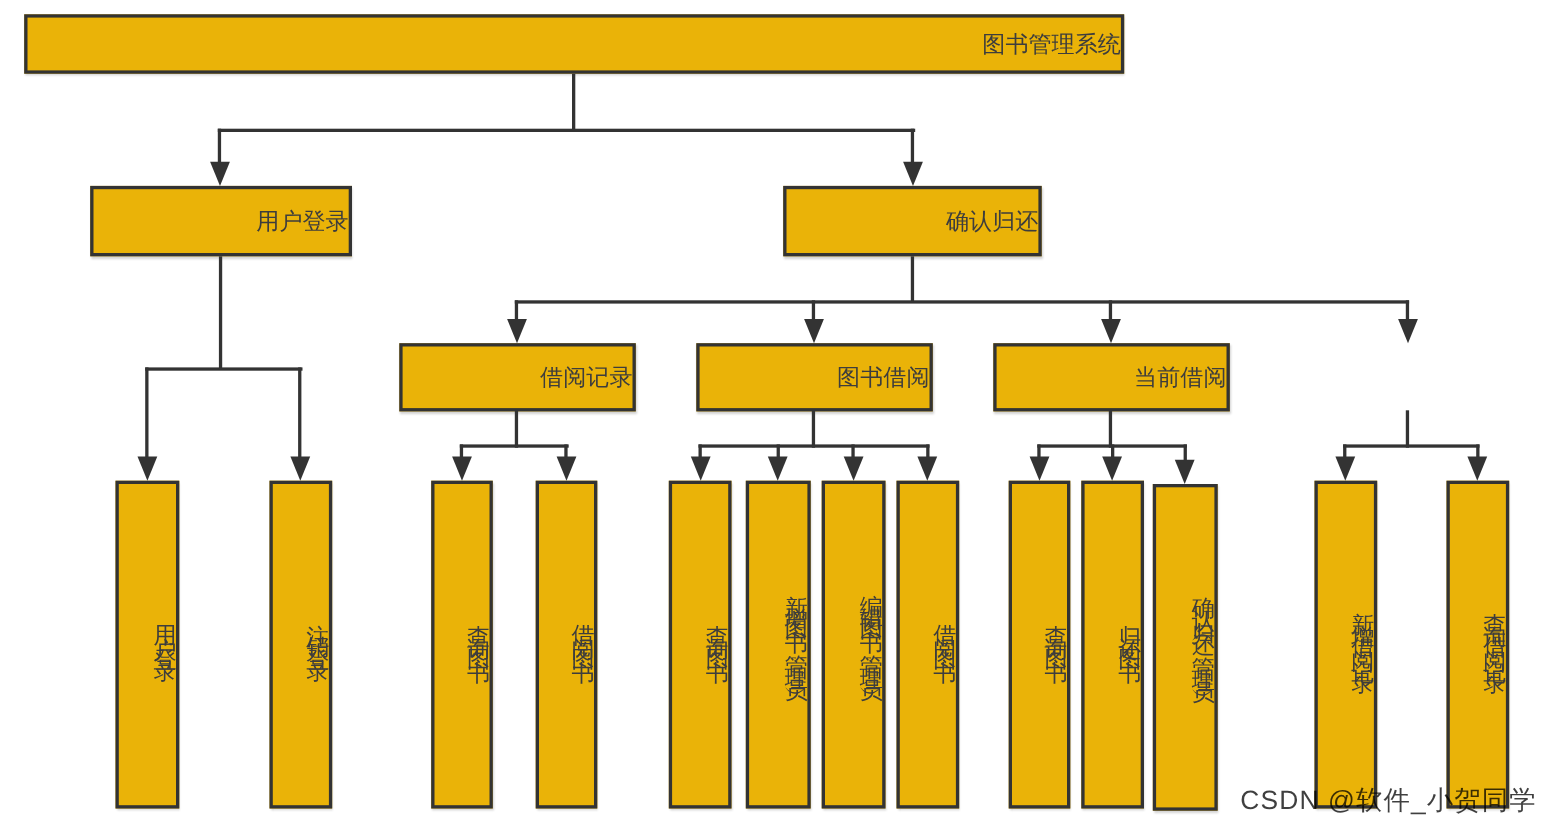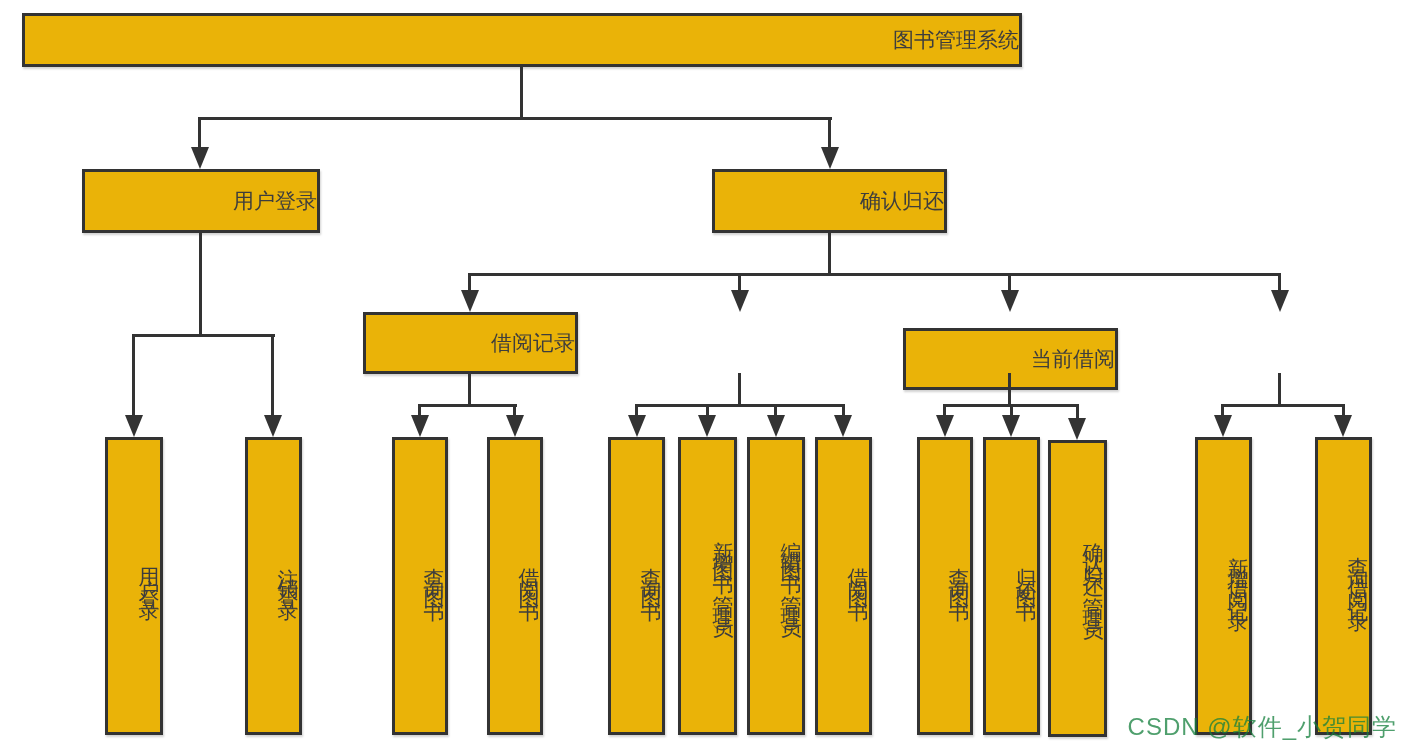--- a/index.html
+++ b/index.html
@@ -23,21 +23,21 @@
   .hline, .vline { position:absolute; background:var(--line); }
   .hline { height:3px; }
   .vline { width:3px; }
   .arr {
     position:absolute; width:0; height:0;
     border-left:9px solid transparent; border-right:9px solid transparent;
     border-top:22px solid var(--line);
   }
   .wm {
     position:absolute; right:8px; bottom:4px; z-index:5;
-    font-size:24px; color:#15803d; opacity:0.75; letter-spacing:1px;
+    font-size:24px; color:#000000; opacity:0.75; letter-spacing:1px;
   }
 </style>
 </head>
 <body>
 
 <div class="stage">
 
   <div class="box" style="left:22px;top:13px;width:1000px;height:54px">
     <span class="lbl">图书管理系统</span>
   </div>
@@ -45,21 +45,24 @@
   <div class="box" style="left:82px;top:169px;width:238px;height:64px">
     <span class="lbl">用户登录</span>
   </div>
   <div class="box" style="left:712px;top:169px;width:235px;height:64px">
     <span class="lbl">确认归还</span>
   </div>
 
   <div class="box" style="left:363px;top:312px;width:215px;height:62px">
     <span class="lbl">借阅记录</span>
   </div>
-  <div class="box" style="left:903px;top:328px;width:215px;height:62px">
+  <div class="box" style="left:633px;top:312px;width:215px;height:62px">
+    <span class="lbl">图书借阅</span>
+  </div>
+  <div class="box" style="left:903px;top:312px;width:215px;height:62px">
     <span class="lbl">当前借阅</span>
   </div>
 
   <div class="box vbox" style="left:105px;top:437px;width:58px;height:298px">
     <span class="lbl">用户登录</span>
   </div>
   <div class="box vbox" style="left:245px;top:437px;width:57px;height:298px">
     <span class="lbl">注销登录</span>
   </div>
 

